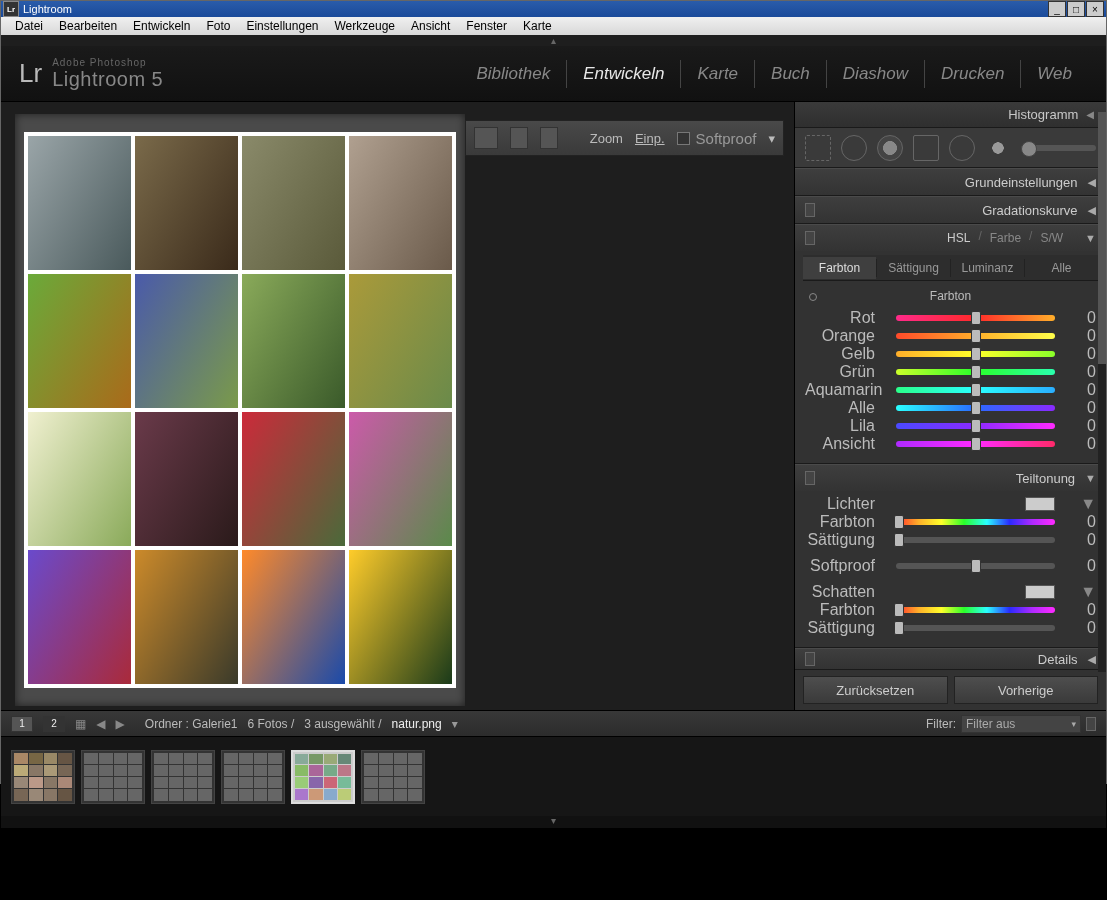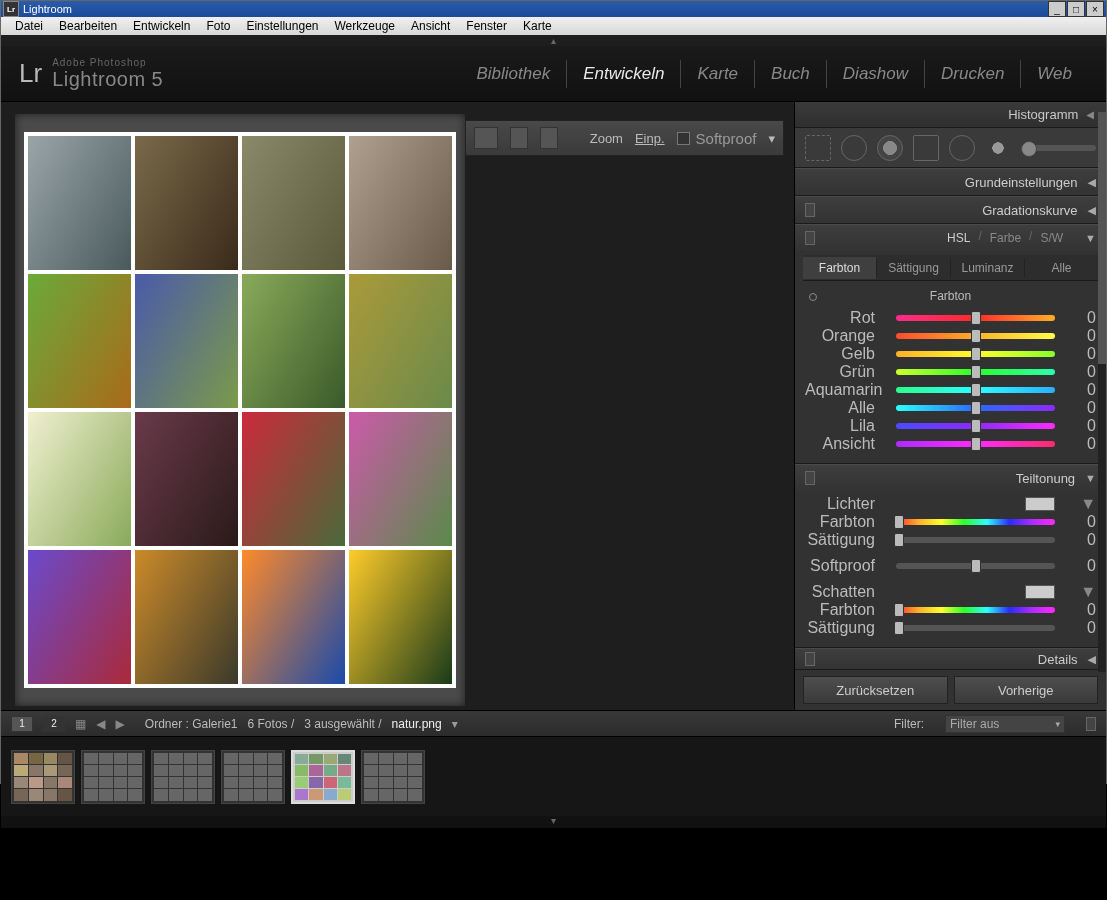--- a/index.html
+++ b/index.html
@@ -67,21 +67,21 @@
   .track.tone3 { background: linear-gradient(90deg, #2aaeff, #2a6aff, #6a2aff); }
   .track.tone4 { background: linear-gradient(90deg, #ae2aff, #ff2aff, #ff2aae); }
   .track.gray { background: #555; }
   .split-swatch { width: 30px; height: 14px; background: #ccc; border: 1px solid #555; }
   .bottom-btns { display: flex; gap: 6px; padding: 6px 8px; }
   .bottom-btns .btn { flex: 1; height: 28px; background: linear-gradient(#4e4e4e,#3a3a3a); border: 1px solid #222; display: flex; align-items: center; justify-content: center; color: #ccc; font-size: 13px; }
   .film-bar { height: 26px; background: linear-gradient(#383838,#2c2c2c); border-top: 1px solid #000; display: flex; align-items: center; padding: 0 10px; gap: 10px; font-size: 12px; color: #bbb; }
   .film-bar .pg { width: 22px; height: 16px; background: #555; border: 1px solid #333; display: flex; align-items: center; justify-content: center; font-size: 10px; color:#eee; }
   .film-bar .arrow { color: #888; }
   .film-bar .fname { color: #eee; }
-  .film-bar .right { margin-left: auto; display: flex; align-items: center; gap: 21px; }
+  .film-bar .right { margin-left: auto; display: flex; align-items: center; gap: 5px; }
   .film-bar .filter-sel { width: 120px; height: 18px; background: #444; border: 1px solid #333; padding: 0 4px; color: #aaa; display:flex; align-items:center; justify-content:space-between;}
   .filmstrip { height: 80px; background: #161616; display: flex; align-items: center; padding: 4px 10px; gap: 6px; border-top: 1px solid #000; }
   .filmstrip .thumb { width: 64px; height: 54px; background: #333; border: 1px solid #444; padding:2px; display:grid; grid-template-columns:repeat(4,1fr); grid-template-rows:repeat(4,1fr); gap:1px;}
   .filmstrip .thumb.sel { border: 2px solid #ddd; background:#ccc; }
   .filmstrip .thumb .c { background: #666; }
   .tiny-caret { color: #666; font-size: 10px; text-align: center; }
 </style>
 </head>
 <body>
 

